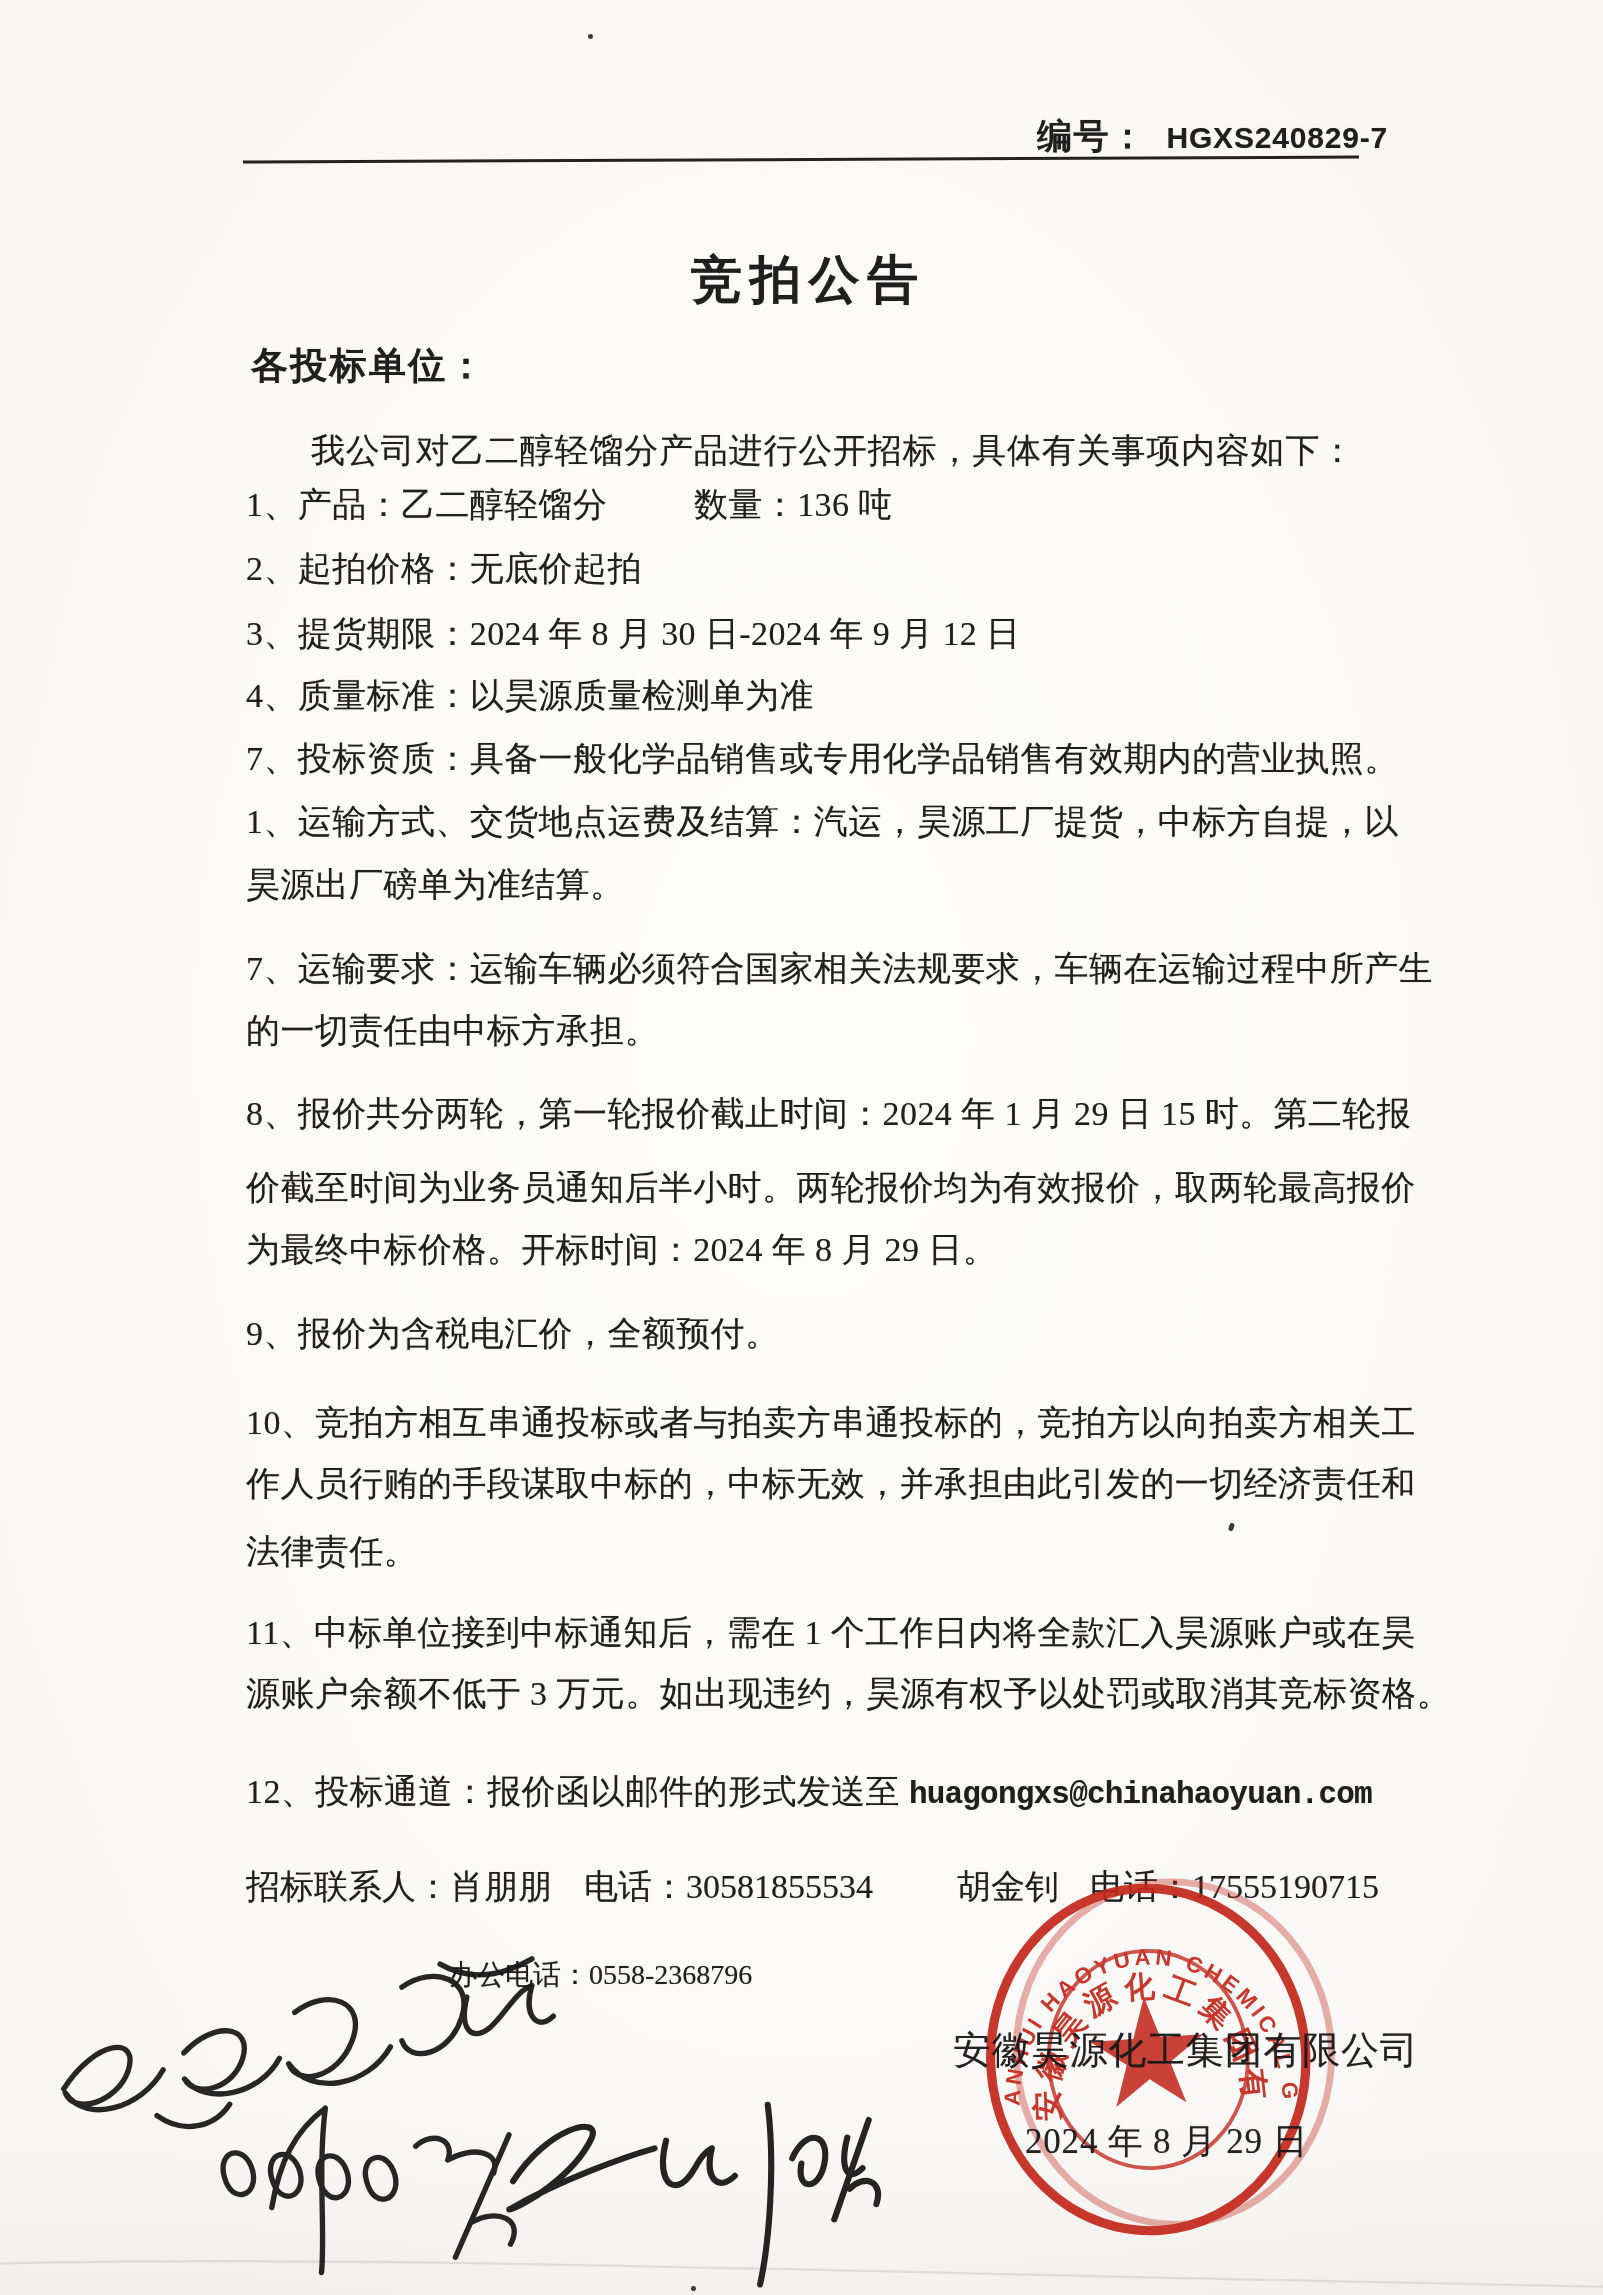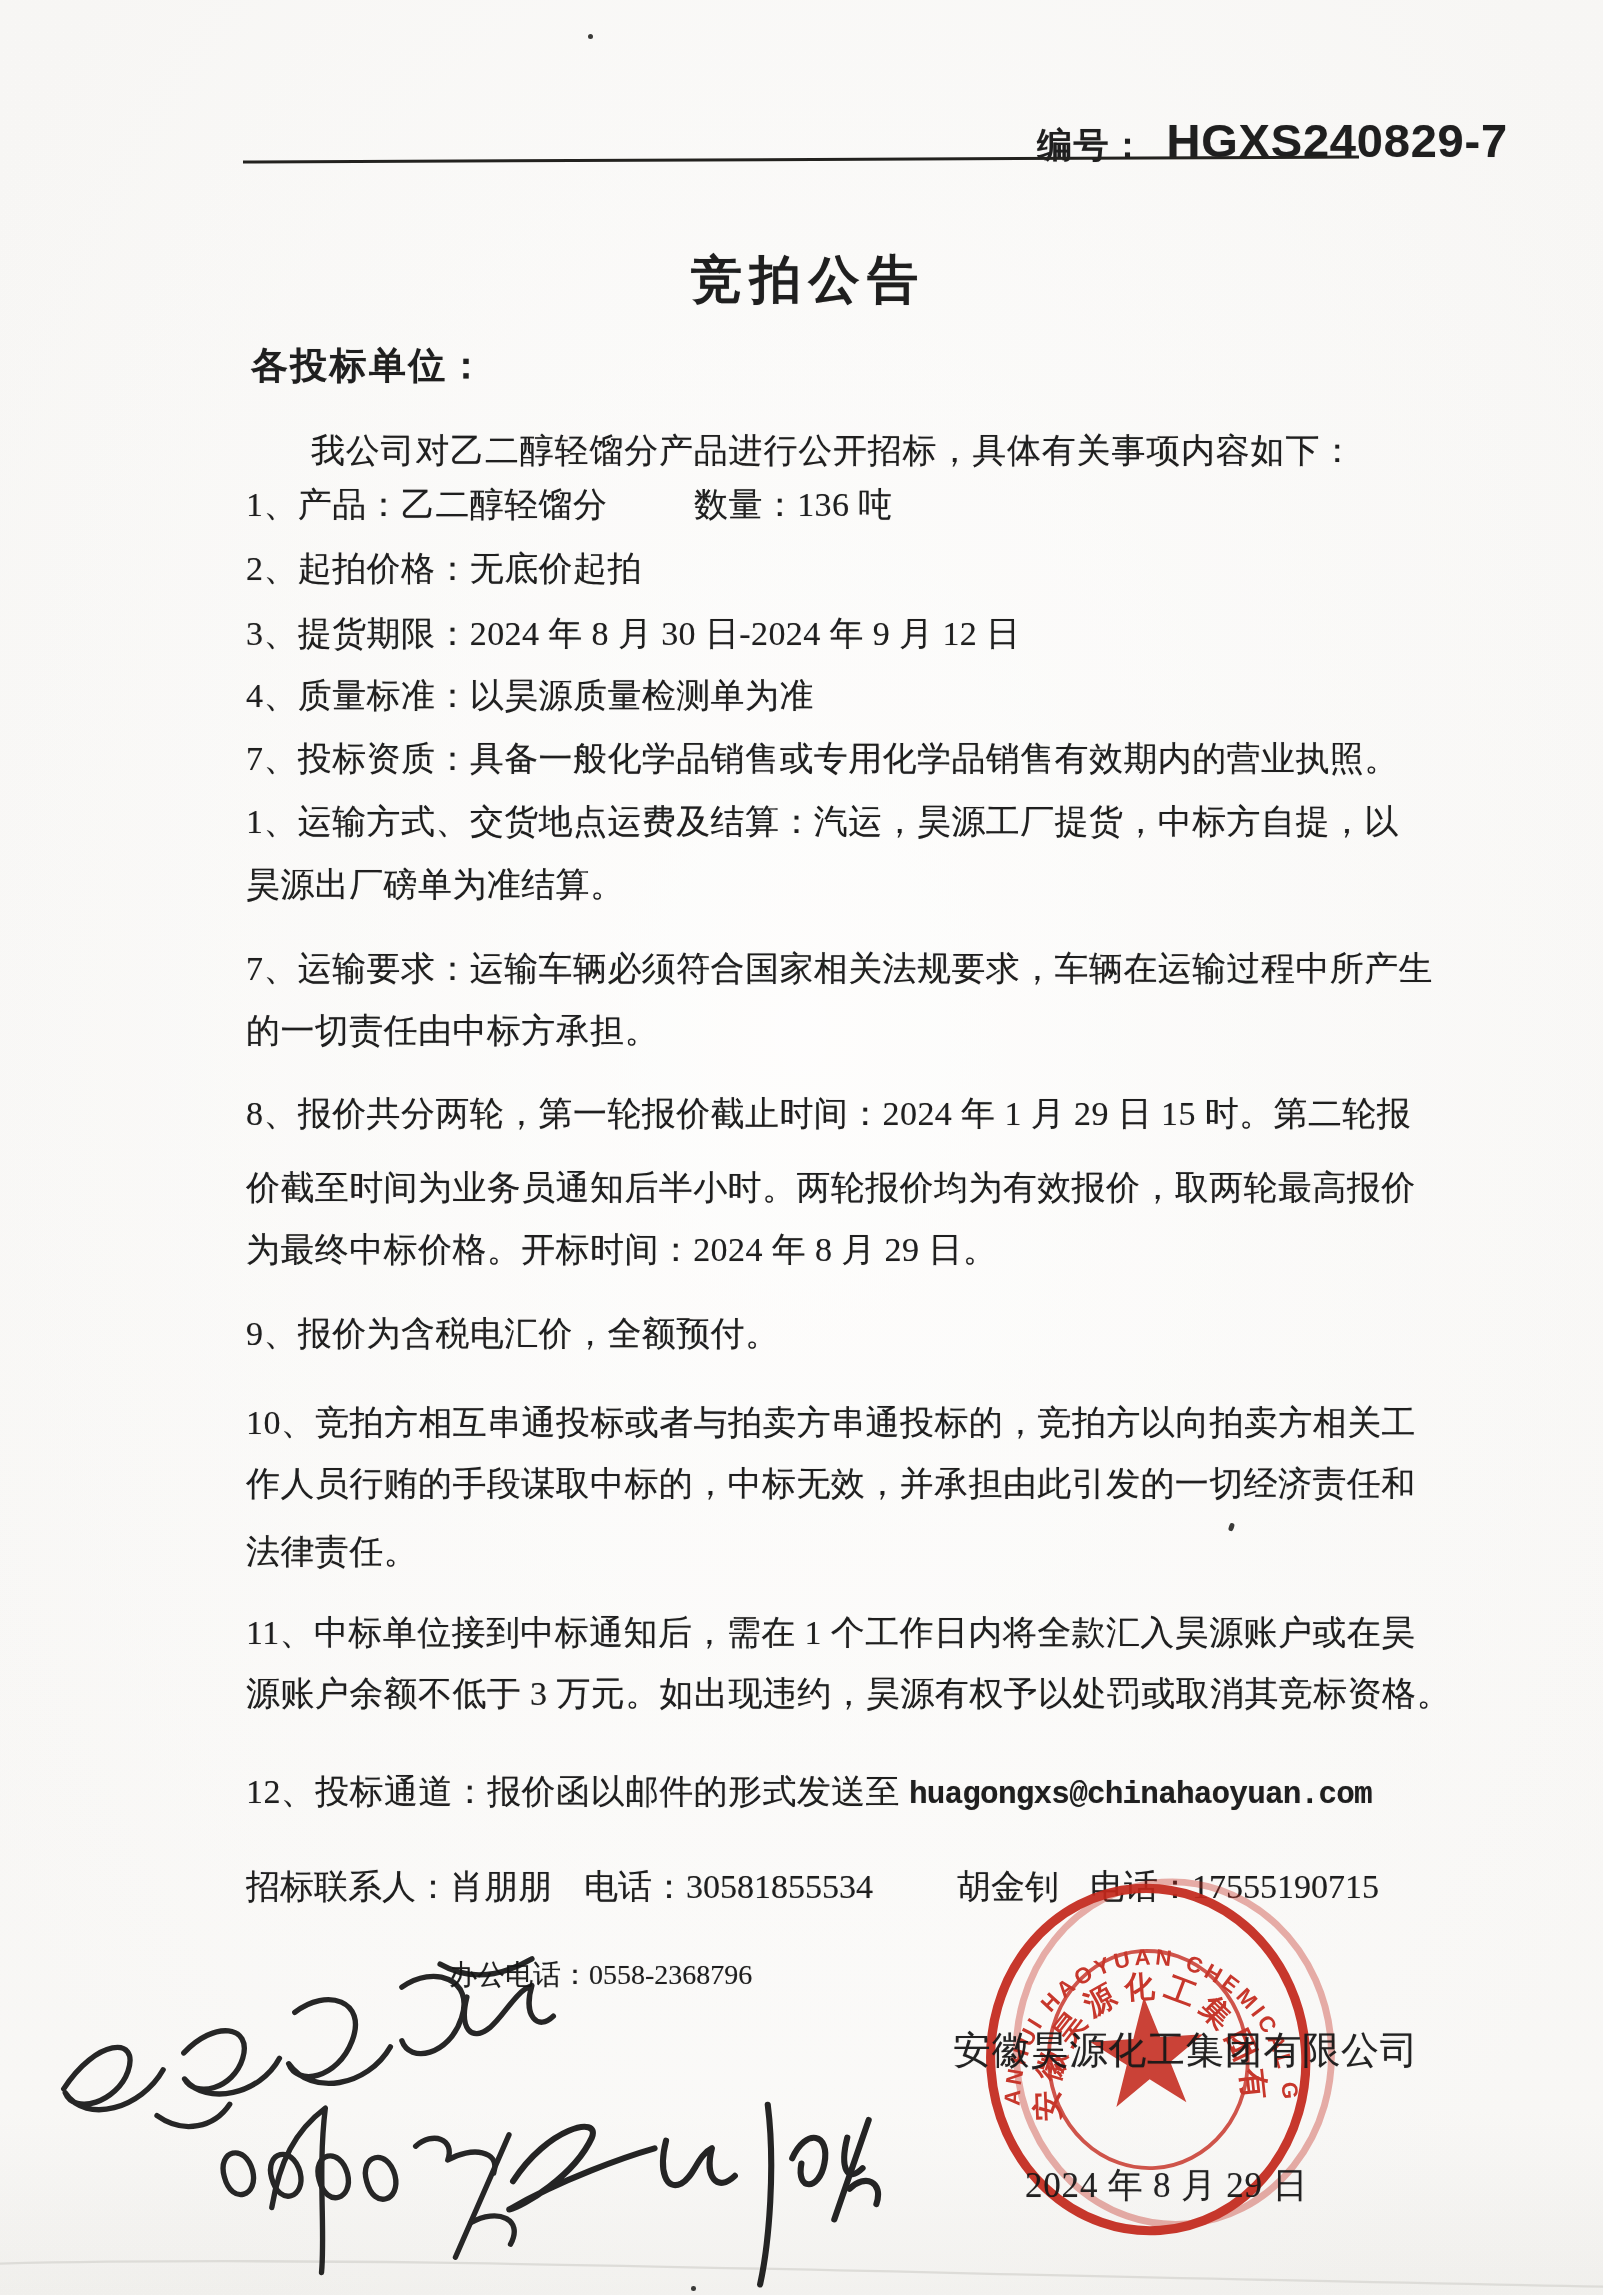--- a/index.html
+++ b/index.html
@@ -12,40 +12,40 @@
       radial-gradient(ellipse at 50% 45%, rgba(255,255,255,0.6) 0%, rgba(0,0,0,0.015) 85%),
       linear-gradient(180deg,#fbfaf8 0%, #fcfbf9 92%, #f4f3f0 100%);
     overflow:hidden;
     font-family:"Liberation Serif","DejaVu Serif",serif;
     color:#1f1f1f;
   }
   .abs{position:absolute;}
   .scanink{text-shadow:0 0 0.8px rgba(10,10,10,.4);}
   
   #docno{top:113px;left:1037px;font-size:35px;font-weight:700;letter-spacing:1.5px;white-space:nowrap;}
-  #docno .num{font-family:"Liberation Sans","DejaVu Sans",sans-serif;font-size:47px;font-weight:700;letter-spacing:0.8px;margin-left:20px;}
+  #docno .num{font-family:"Liberation Sans","DejaVu Sans",sans-serif;font-size:30px;font-weight:700;letter-spacing:0.8px;margin-left:20px;}
   #headrule{top:158px;left:243px;width:1116px;height:3.1px;background:#23221f;transform:rotate(-0.25deg);}
   
   #title{top:246px;left:0;width:1603px;text-align:center;font-size:51px;font-weight:700;letter-spacing:7.7px;padding-left:14px;box-sizing:border-box;}
   
   #salutation{top:341px;left:251px;font-size:37px;font-weight:700;letter-spacing:2.3px;}
   #intro{top:428px;left:311px;font-size:34px;letter-spacing:0.8px;white-space:nowrap;}
   
   .line{left:246px;width:1182px;font-size:34px;letter-spacing:0.4px;white-space:nowrap;position:absolute;}
   .qty{position:absolute;left:448px;top:0;}
   .mono{font-family:"Liberation Mono","DejaVu Sans Mono",monospace;font-weight:700;font-size:31px;letter-spacing:-0.8px;}
   
   #contact-row1a{top:1864px;left:246px;font-size:34px;white-space:nowrap;}
   #contact-row1a .ph{margin-left:32px;}
   #contact-row1b{top:1864px;left:957px;font-size:34px;white-space:nowrap;}
   #contact-row1b .ph{margin-left:31px;}
   #contact-row2{top:1956px;left:449px;font-size:28px;white-space:nowrap;}
   
   #company-line{top:2025px;left:953px;font-size:38px;letter-spacing:0.8px;z-index:5;white-space:nowrap;color:rgba(25,25,25,.93);}
-  #date-line{top:2118px;left:1025px;font-size:35px;letter-spacing:0.8px;z-index:5;white-space:nowrap;color:rgba(25,25,25,.93);margin-top:44px;}
+  #date-line{top:2118px;left:1025px;font-size:35px;letter-spacing:0.8px;z-index:5;white-space:nowrap;color:rgba(25,25,25,.93);}
   
   #stamp{top:1876px;left:963px;z-index:4;}
   
   .hand{z-index:6;}
   
   .speck{background:#3a3a38;border-radius:50%;}
 </style>
 </head>
 <body>
 

